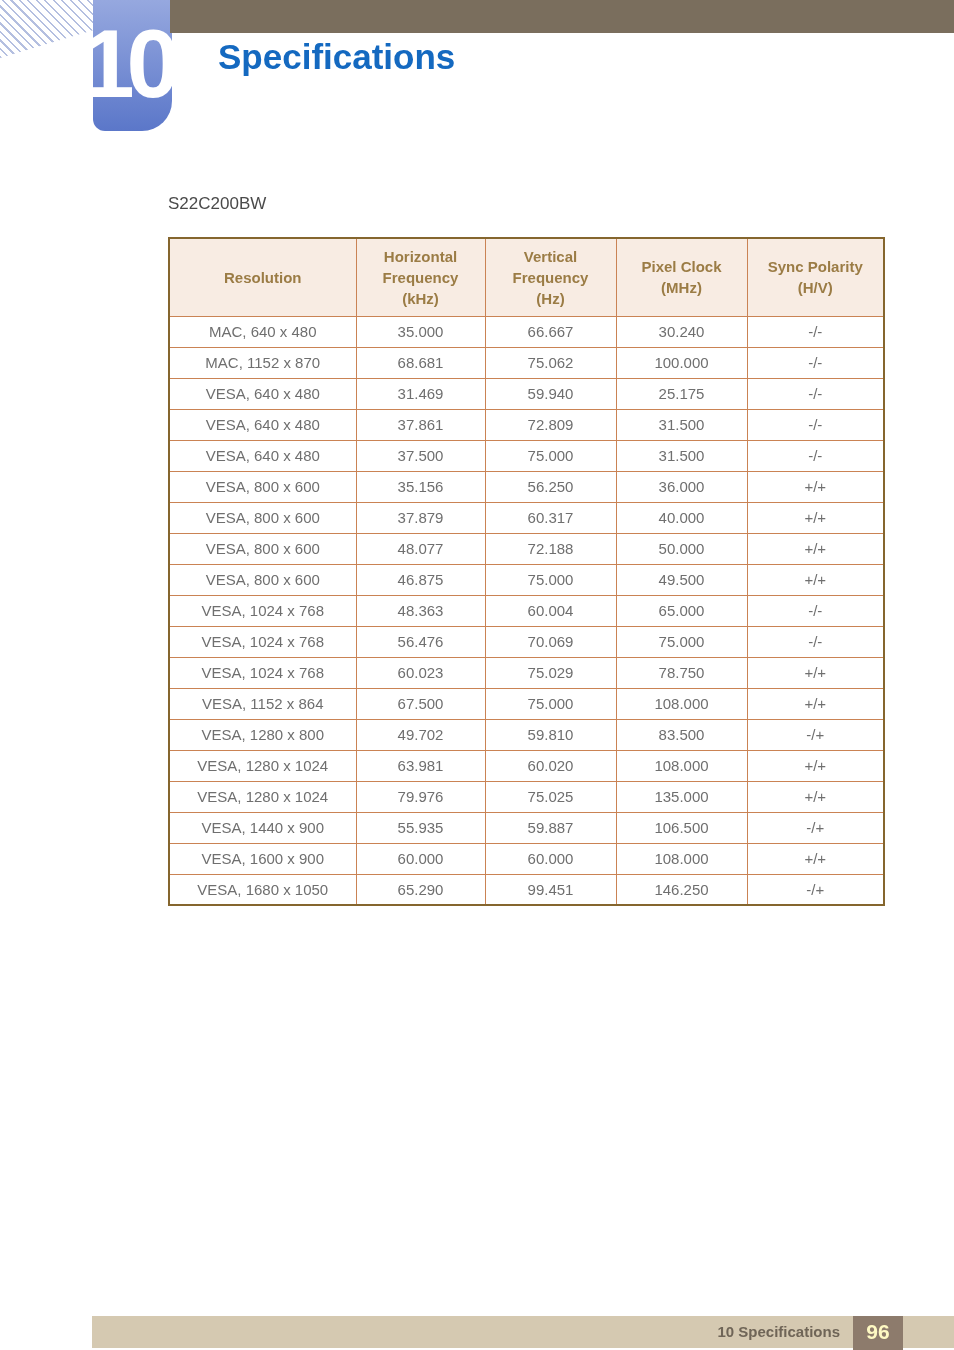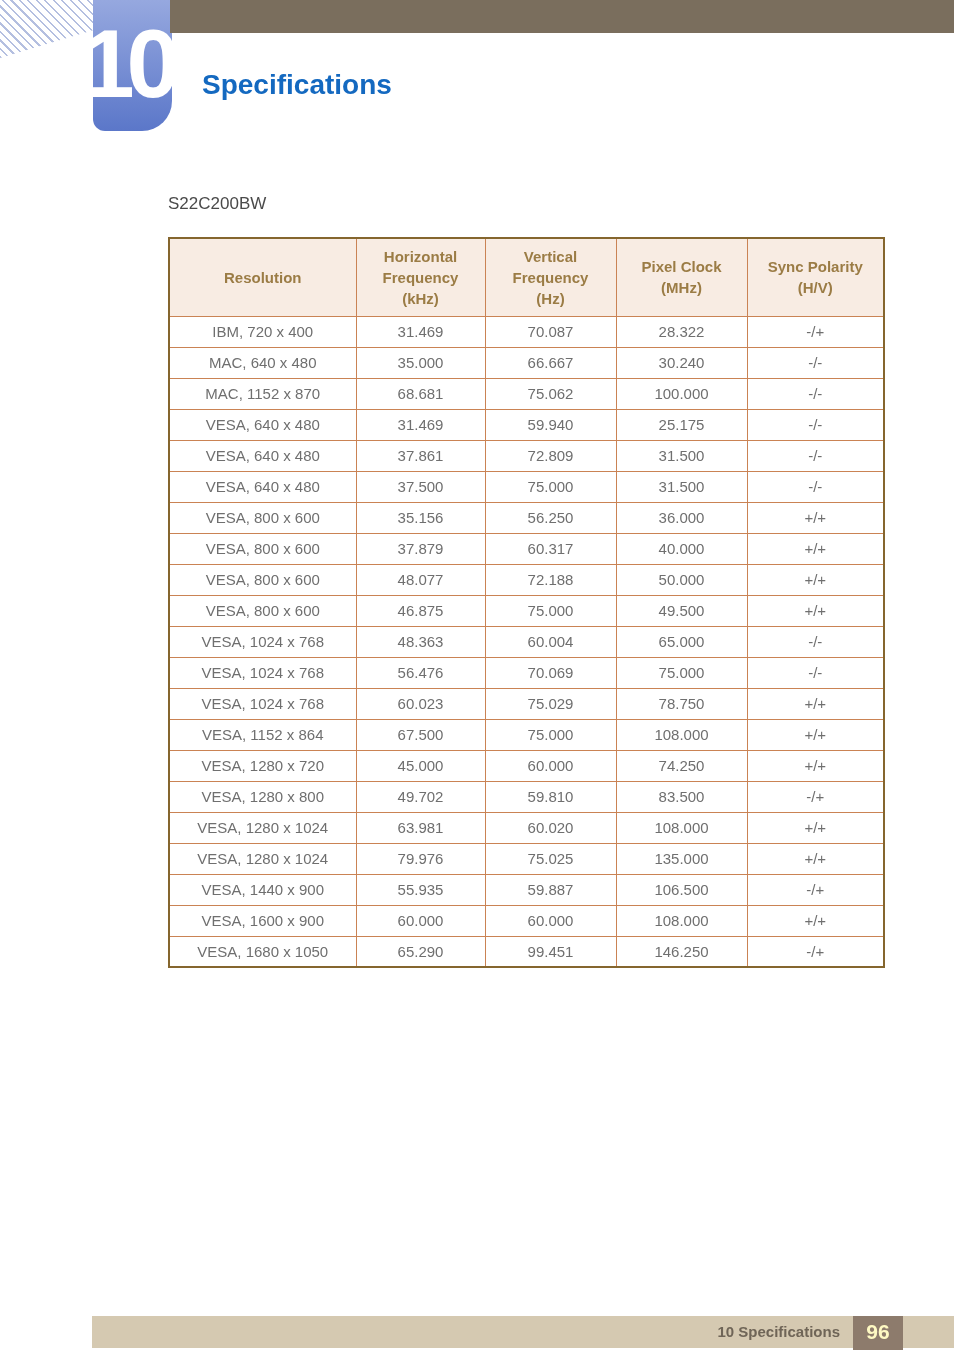--- a/index.html
+++ b/index.html
@@ -26,22 +26,22 @@
   
   .hatch{position:absolute;left:0;top:0;width:93px;height:58px;
     background:repeating-linear-gradient(45deg,var(--hatch_line) 0 1.5px,transparent 1.5px 6px);
     clip-path:polygon(0 0,100% 0,100% 52%,0 100%);}
   .top-bar{position:absolute;left:170px;top:0;width:784px;height:33px;background:var(--top_bar);z-index:3;}
   .chapter-badge{position:absolute;left:93px;top:0;width:79px;height:131px;
     background:linear-gradient(180deg,var(--badge_top),var(--badge_bottom));
     border-radius:0 0 30px 12px;z-index:2;}
   .chapter-num{position:absolute;right:0;top:16px;font-size:96px;font-weight:bold;
     color:#fff;letter-spacing:-8px;line-height:1;white-space:nowrap;}
-  .page-title{position:absolute;left:202px;top:37px;font-size:28px;font-weight:bold;
-    color:var(--title_blue);z-index:4;margin-top:32px;}
+  .page-title{position:absolute;left:218px;top:37px;font-size:35px;font-weight:bold;
+    color:var(--title_blue);z-index:4;}
 
   
   .model-label{position:absolute;left:168px;top:194px;font-size:17px;color:var(--model_text);}
 
   
   .spec-table{position:absolute;left:168px;top:237px;width:715px;
     border-collapse:collapse;table-layout:fixed;
     border:2px solid var(--border_outer);}
   .spec-table th,.spec-table td{border:1px solid var(--border_inner);text-align:center;vertical-align:middle;}
   .spec-table th{background:var(--header_bg);color:var(--header_text);
@@ -88,27 +88,20 @@
 Frequency
 (Hz)</th>
         <th>Pixel Clock
 (MHz)</th>
         <th>Sync Polarity
 (H/V)</th>
       </tr>
     </thead>
     <tbody>
         <tr>
-          <td>IBM, 720 x 400</td>
-          <td>31.469</td>
-          <td>70.087</td>
-          <td>28.322</td>
-          <td>-/+</td>
-        </tr>
-        <tr>
           <td>MAC, 640 x 480</td>
           <td>35.000</td>
           <td>66.667</td>
           <td>30.240</td>
           <td>-/-</td>
         </tr>
         <tr>
           <td>MAC, 1152 x 870</td>
           <td>68.681</td>
           <td>75.062</td>
@@ -183,27 +176,20 @@
           <td>60.023</td>
           <td>75.029</td>
           <td>78.750</td>
           <td>+/+</td>
         </tr>
         <tr>
           <td>VESA, 1152 x 864</td>
           <td>67.500</td>
           <td>75.000</td>
           <td>108.000</td>
-          <td>+/+</td>
-        </tr>
-        <tr>
-          <td>VESA, 1280 x 720</td>
-          <td>45.000</td>
-          <td>60.000</td>
-          <td>74.250</td>
           <td>+/+</td>
         </tr>
         <tr>
           <td>VESA, 1280 x 800</td>
           <td>49.702</td>
           <td>59.810</td>
           <td>83.500</td>
           <td>-/+</td>
         </tr>
         <tr>

